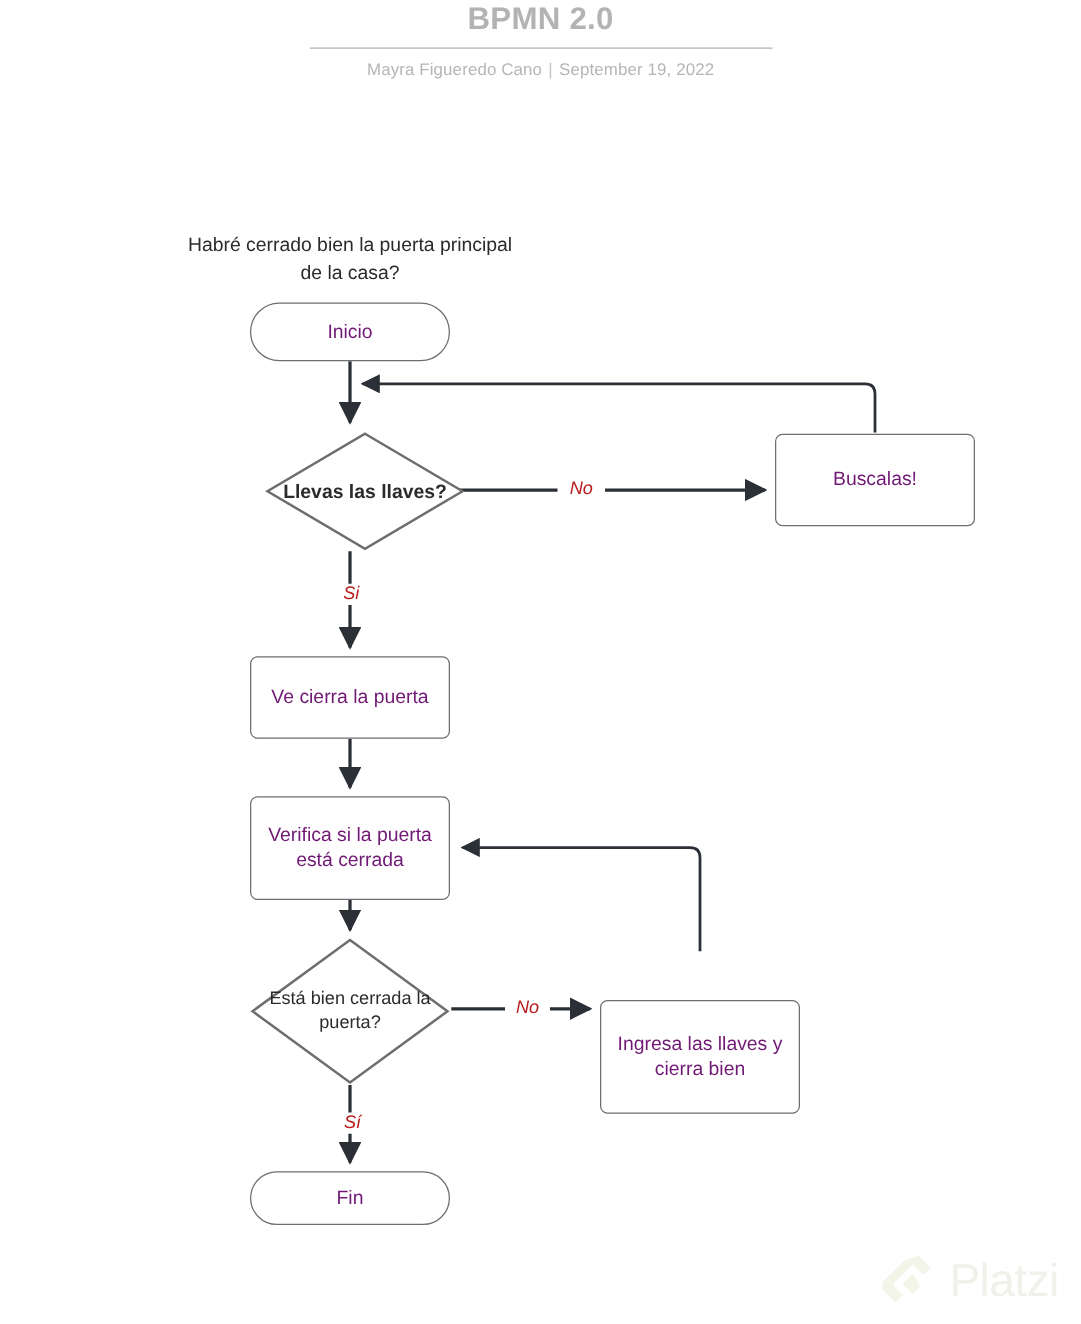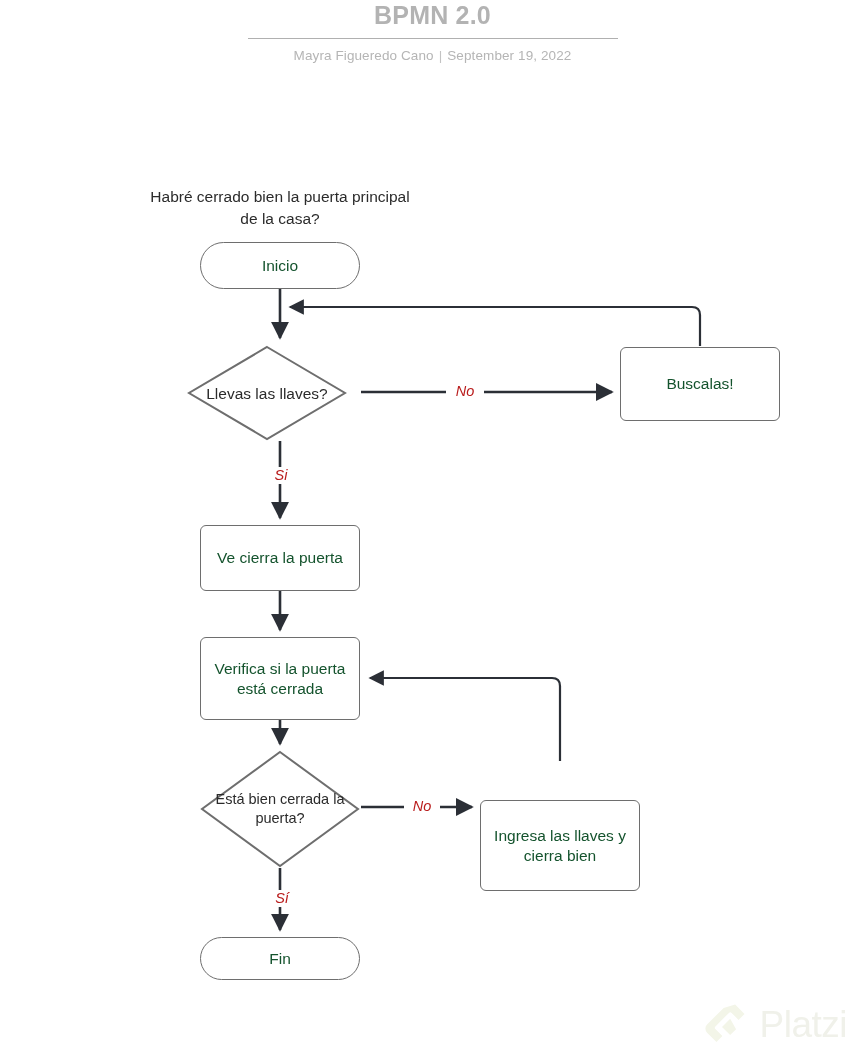--- a/index.html
+++ b/index.html
@@ -66,21 +66,21 @@
 
   .node {
     position: absolute;
     box-sizing: border-box;
     display: flex;
     align-items: center;
     justify-content: center;
     text-align: center;
     font-size: 15.5px;
     line-height: 20px;
-    color: #14532d;
+    color: #701a75;
     background: #ffffff;
   }
   .node-terminator {
     border: 1.6px solid #6e6e6e;
     border-radius: 26px;
   }
   .node-process {
     border: 1.6px solid #6e6e6e;
     border-radius: 6px;
   }
@@ -191,21 +191,21 @@
       <path d="M 560 761 L 560 686 Q 560 678 552 678 L 370 678" marker-end="url(#arrow)" stroke-width="2.2"></path>
 
       <path d="M 280 868 L 280 930" marker-end="url(#arrow)"></path>
     </g>
   </svg>
 
   <div class="node node-terminator" style="left:200px; top:242px; width:160px; height:47px;">
     <span>Inicio</span>
   </div>
 
-  <div class="node-decision" style="left:187px; top:345px; width:160px; height:96px;">
+  <div class="node-decision" style="left:212px; top:345px; width:160px; height:96px;font-weight:bold;">
     <svg class="diamond-shape" viewBox="0 0 160 96" preserveAspectRatio="none" xmlns="http://www.w3.org/2000/svg">
       <polygon points="80,2 158,48 80,94 2,48" fill="#ffffff" stroke="#6e6e6e" stroke-width="2" vector-effect="non-scaling-stroke"></polygon>
     </svg>
     <span class="diamond-label">Llevas las llaves?</span>
   </div>
 
   <div class="node node-process" style="left:620px; top:347px; width:160px; height:74px;">
     <span>Buscalas!</span>
   </div>
 

